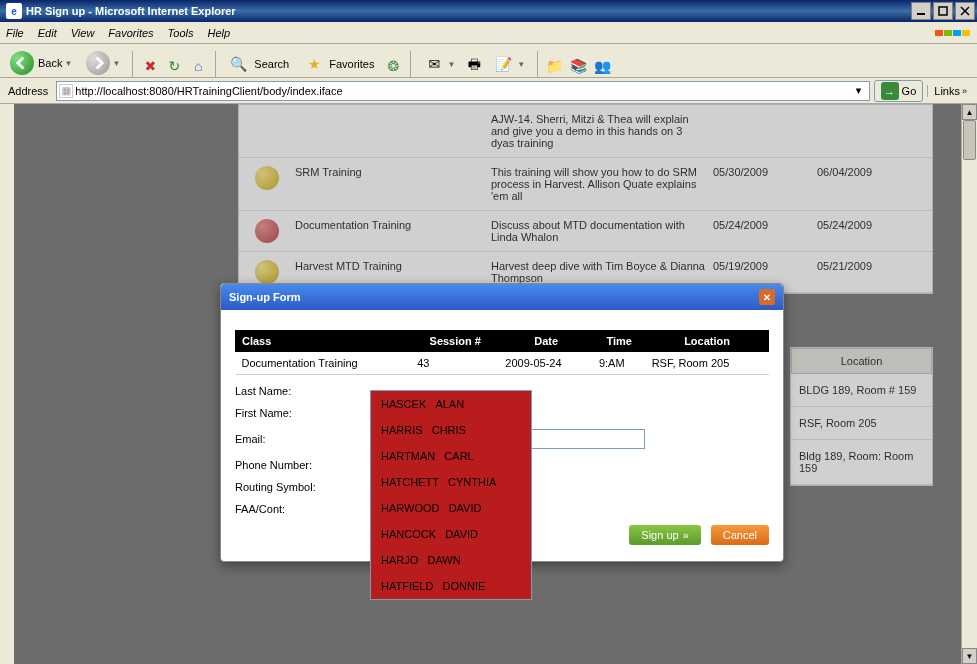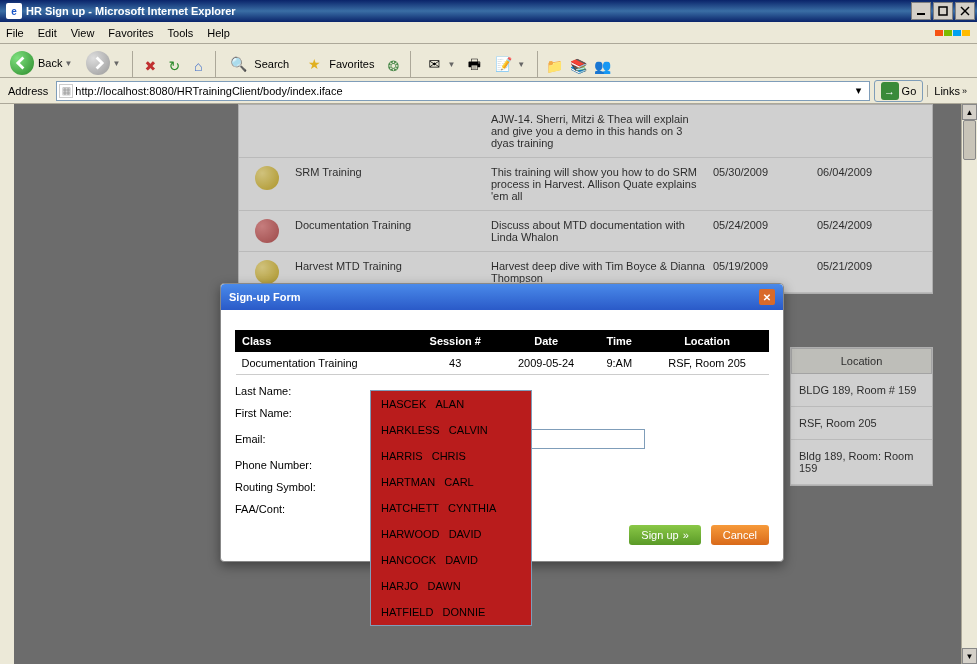--- a/index.html
+++ b/index.html
@@ -7,21 +7,21 @@
 
 
 .titlebar { background: linear-gradient(#0a246a, #3a6ea5 50%, #0a246a); height: 22px; display: flex; align-items: center; color: #fff; padding: 0 2px; }
 .titlebar .ie-icon { width: 16px; height: 16px; margin: 0 4px; background:#fff; color:#1a57c8; font-weight:bold; display:flex; align-items:center; justify-content:center; font-size:10px; border-radius:2px;}
 .titlebar .title { flex: 1; font-weight: bold; }
 .winbtns { display: flex; gap: 2px; }
 .winbtn { width: 20px; height: 18px; background: #d4d0c8; border: 1px solid #808080; display: flex; align-items: center; justify-content: center; font-size: 9px; cursor: pointer;}
 .winbtn svg { width:10px; height:10px; }
 
 
-.menubar { background: #ece9d8; height: 22px; display: flex; align-items: center; padding: 0 6px; gap: 14px; border-bottom:1px solid #aca899;}
+.menubar { background: #ece9d8; height: 22px; display: flex; align-items: center; padding: 0 6px; gap: 14px; border-bottom:1px solid #aca899;font-style:italic;}
 .menubar span { cursor: default; }
 .menubar .winlogo { margin-left:auto; width:36px; height:18px; display:flex; gap:1px; flex-wrap:wrap; align-content:center;}
 .winlogo i{width:8px;height:6px;display:block;}
 .wl-r{background:#f65314}.wl-g{background:#7cbb00}.wl-b{background:#00a1f1}.wl-y{background:#ffbb00}
 
 
 .toolbar { background: #ece9d8; height: 34px; display: flex; align-items: flex-end; padding: 0 4px; gap: 2px; border-bottom:1px solid #aca899;}
 .tbtn { display: flex; align-items: center; gap: 4px; padding: 2px 6px; border-radius: 3px; cursor:pointer; }
 .ticon { width: 22px; height: 22px; border:1px solid transparent; border-radius:3px; display:flex; align-items:center; justify-content:center; font-size:14px;}
 .circ{width:24px;height:24px;border-radius:50%;display:flex;align-items:center;justify-content:center;}
@@ -64,21 +64,21 @@
 .bg-cell{padding:10px 8px;border-bottom:1px solid #ddd;}
 
 
 .modal { position:absolute; top:283px; left:220px; width:564px; background:#fff; border:1px solid #888; box-shadow:0 4px 12px rgba(0,0,0,0.4); border-radius:4px; overflow:visible;}
 .modal-title{background:linear-gradient(#4a8aea,#2a5ac8);color:#fff;font-weight:bold;padding:5px 8px;display:flex;align-items:center;border-radius:4px 4px 0 0;}
 .modal-title .close{margin-left:auto;width:16px;height:16px;background:#d96a2a;color:#fff;display:flex;align-items:center;justify-content:center;cursor:pointer;font-weight:bold;font-size:10px;border-radius:2px;}
 .modal-body{padding:12px 14px 16px;}
 .sess-table{width:100%;border-collapse:collapse;margin-bottom:10px;margin-top:8px;}
 .sess-table th{background:#000;color:#fff;padding:4px 6px;text-align:center;font-weight:bold;border:1px solid #000;}
 .sess-table th:first-child{text-align:left;}
-.sess-table td{padding:5px 6px;text-align:center;border-bottom:1px solid #ccc;}
+.sess-table td{padding:5px 6px;border-bottom:1px solid #ccc;}
 .sess-table td:first-child{text-align:left;}
 .form-row{display:flex;align-items:center;margin:10px 0;}
 .form-lbl{width:140px;}
 .form-inp{border:1px solid #7f9db9;height:20px;padding:0 4px;width:155px;font-size:12px;}
 .form-inp.email{width:270px;}
 .modal-actions{display:flex;justify-content:flex-end;gap:10px;margin-top:8px;}
 .btn{padding:4px 12px;border-radius:3px;color:#fff;cursor:pointer;border:none;font-size:11px;display:flex;align-items:center;gap:4px;}
 .btn-signup{background:linear-gradient(#8ac847,#5a9a27);}
 .btn-cancel{background:linear-gradient(#f79a3a,#d96a1a);}
 
@@ -290,21 +290,20 @@
           <span>Sign up</span>
           <span>»</span>
         </button>
       <button class="btn btn-cancel">Cancel</button>
     </div>
   </div>
 </div>
 
 <div class="autocomplete" id="ac-list">
     <div class="ac-item">HASCEK&nbsp;&nbsp;&nbsp;ALAN</div>
-    <div class="ac-item">HARKLESS&nbsp;&nbsp;&nbsp;CALVIN</div>
     <div class="ac-item">HARRIS&nbsp;&nbsp;&nbsp;CHRIS</div>
     <div class="ac-item">HARTMAN&nbsp;&nbsp;&nbsp;CARL</div>
     <div class="ac-item">HATCHETT&nbsp;&nbsp;&nbsp;CYNTHIA</div>
     <div class="ac-item">HARWOOD&nbsp;&nbsp;&nbsp;DAVID</div>
     <div class="ac-item">HANCOCK&nbsp;&nbsp;&nbsp;DAVID</div>
     <div class="ac-item">HARJO&nbsp;&nbsp;&nbsp;DAWN</div>
     <div class="ac-item">HATFIELD&nbsp;&nbsp;&nbsp;DONNIE</div>
   </div>
 
 <div class="scrollbar-v">

